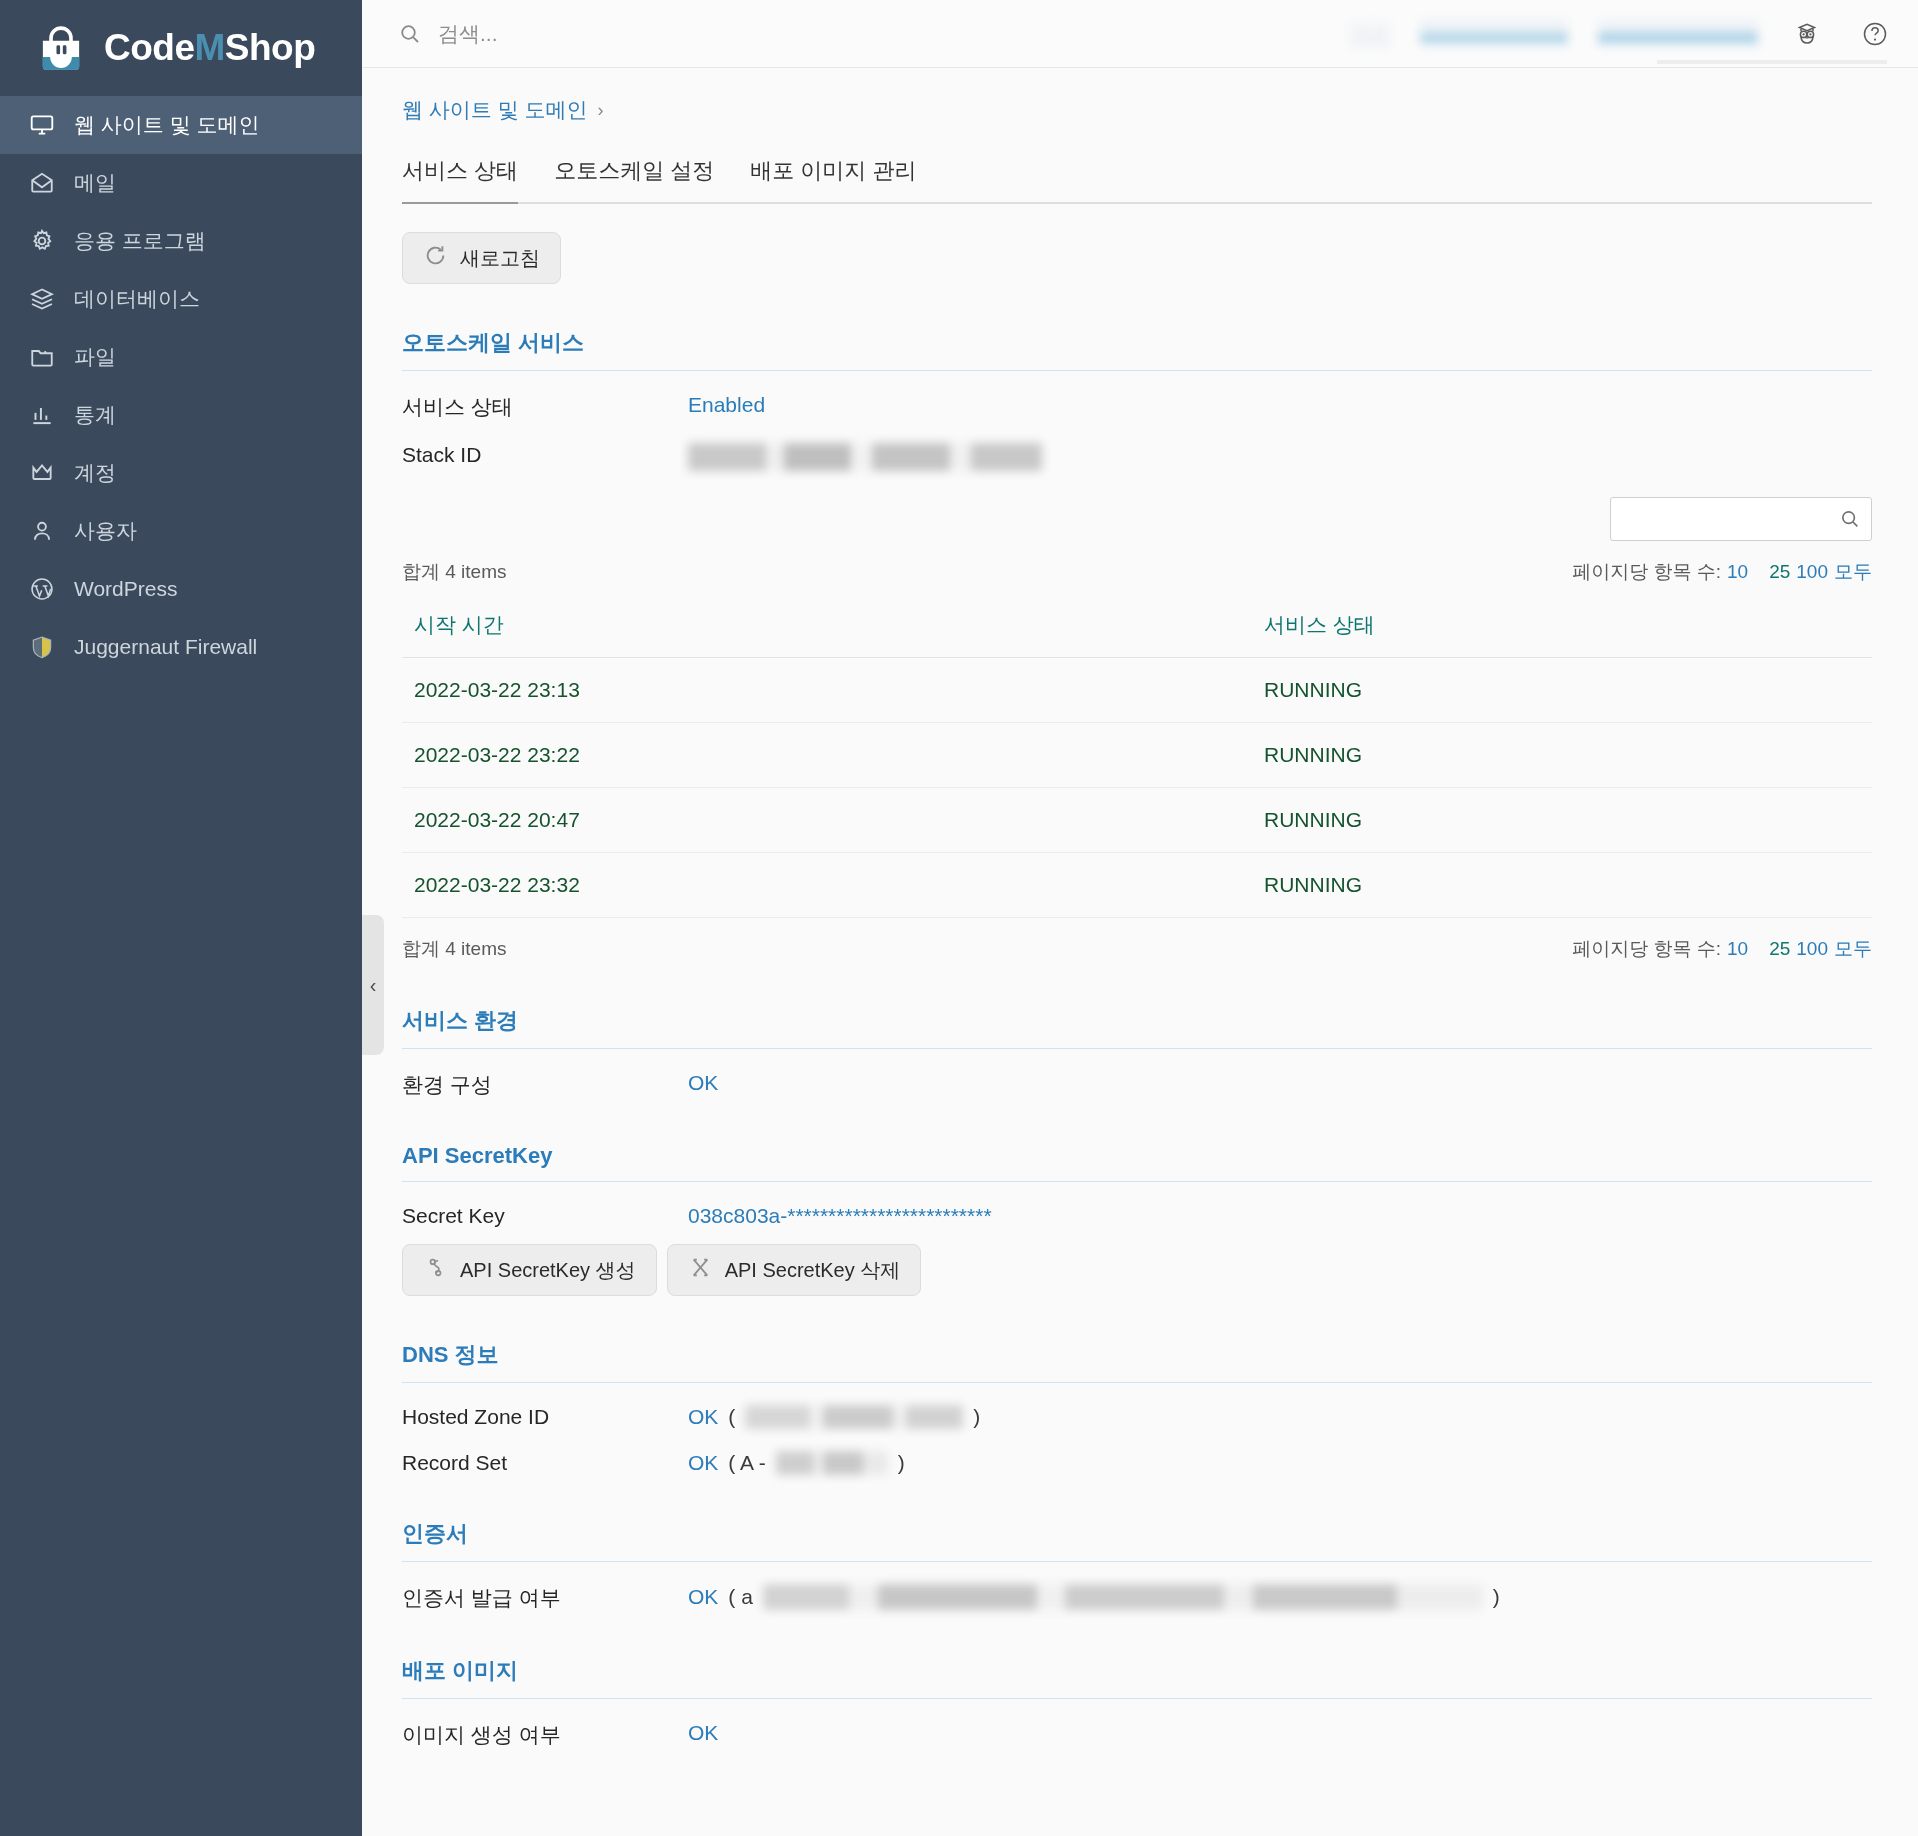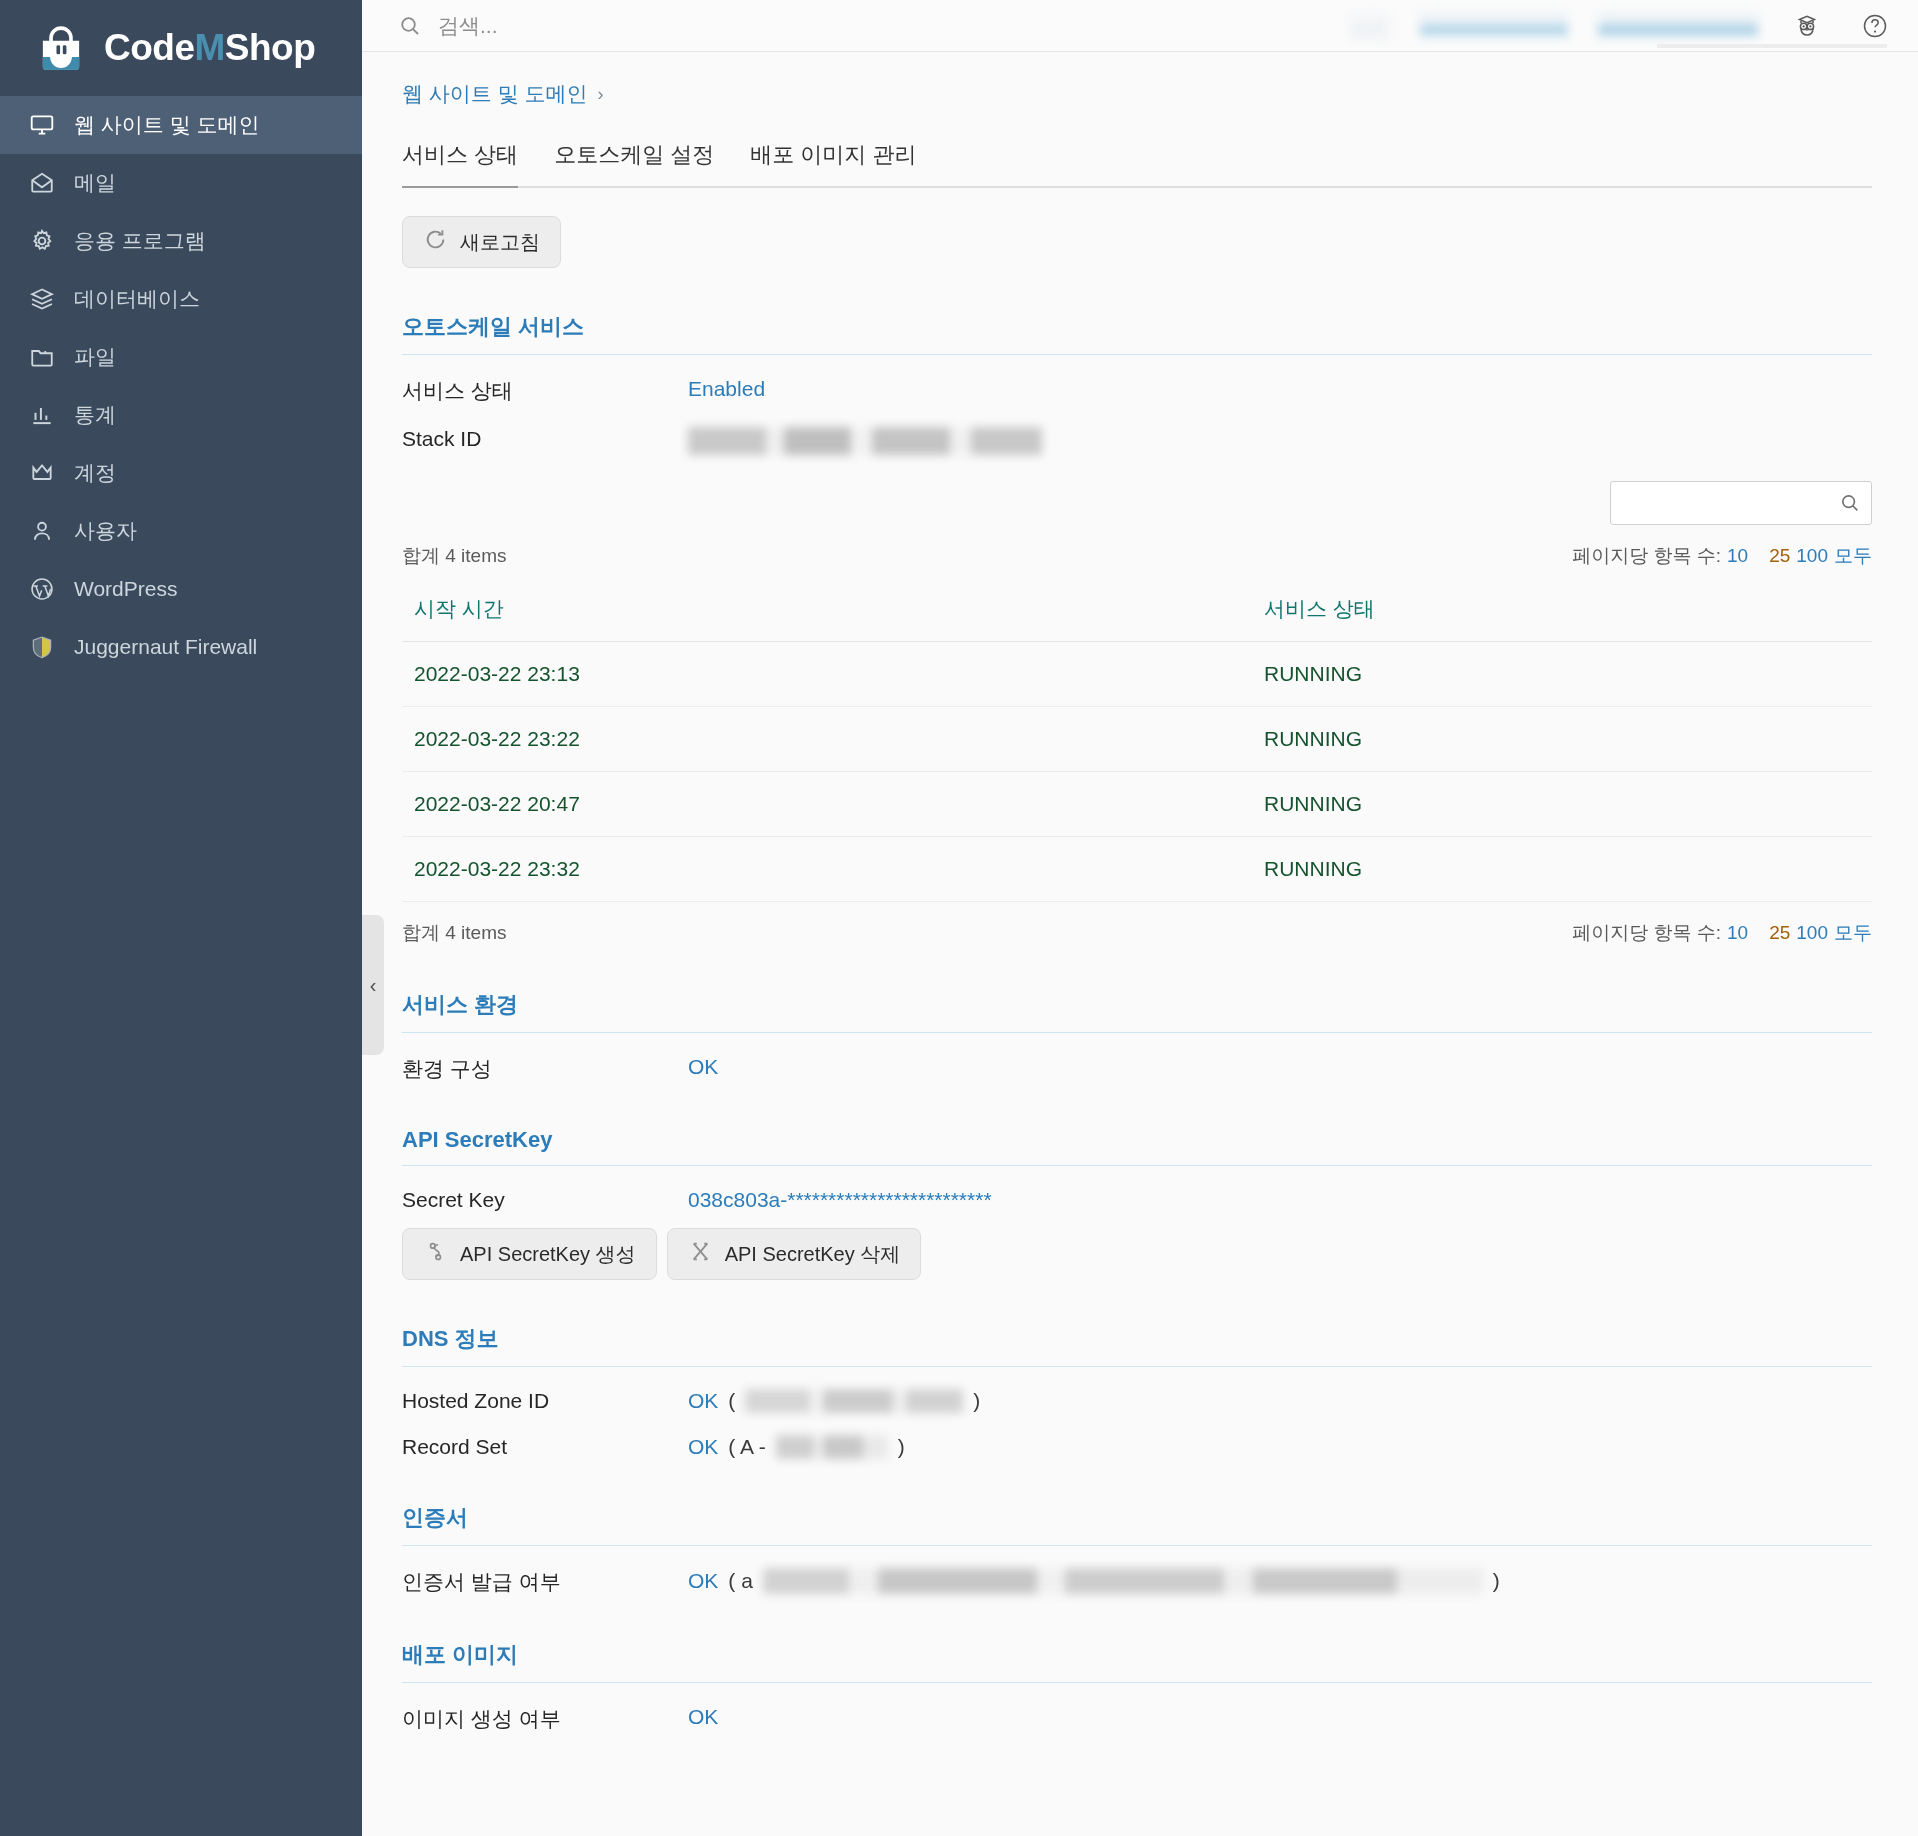--- a/index.html
+++ b/index.html
@@ -69,21 +69,21 @@
   
   .main {
     flex: 1 1 auto; height: 1836px;
     background: #fafafa;
     position: relative;
     overflow: hidden;
   }
 
   
   .topbar {
-    height: 52px;
+    height: 68px;
     background: #fbfbfb;
     display: flex; align-items: center;
     padding: 0 24px 0 36px;
     position: relative;
   }
   .topbar::after {
     content: ""; position: absolute; left: 0; right: 0; bottom: 0;
     height: 1px; background: #e6e6e6;
   }
   .search-box { display: flex; align-items: center; gap: 14px; }
@@ -200,21 +200,21 @@
   }
   .table-search .search-icon { width: 22px; height: 22px; color: #6f6f6f; flex: 0 0 22px; }
 
   .list-meta {
     display: flex; align-items: center; justify-content: space-between;
     font-size: 19px; color: #5a5a5a;
     margin-top: 18px;
   }
   .per-page { color: #5a5a5a; }
   .per-page a { color: #2b7cb9; text-decoration: none; cursor: pointer; margin-left: 6px; }
-  .per-page a.muted { color: #a16207; margin-left: 21px; }
+  .per-page a.muted { color: #0f766e; margin-left: 21px; }
 
   table.data {
     width: 100%; border-collapse: collapse;
     margin-top: 10px;
     font-size: 21px;
   }
   table.data th {
     text-align: left; font-weight: 400; color: #0f766e;
     padding: 16px 12px 18px 12px;
     border-bottom: 1px solid #e3e3e3;

